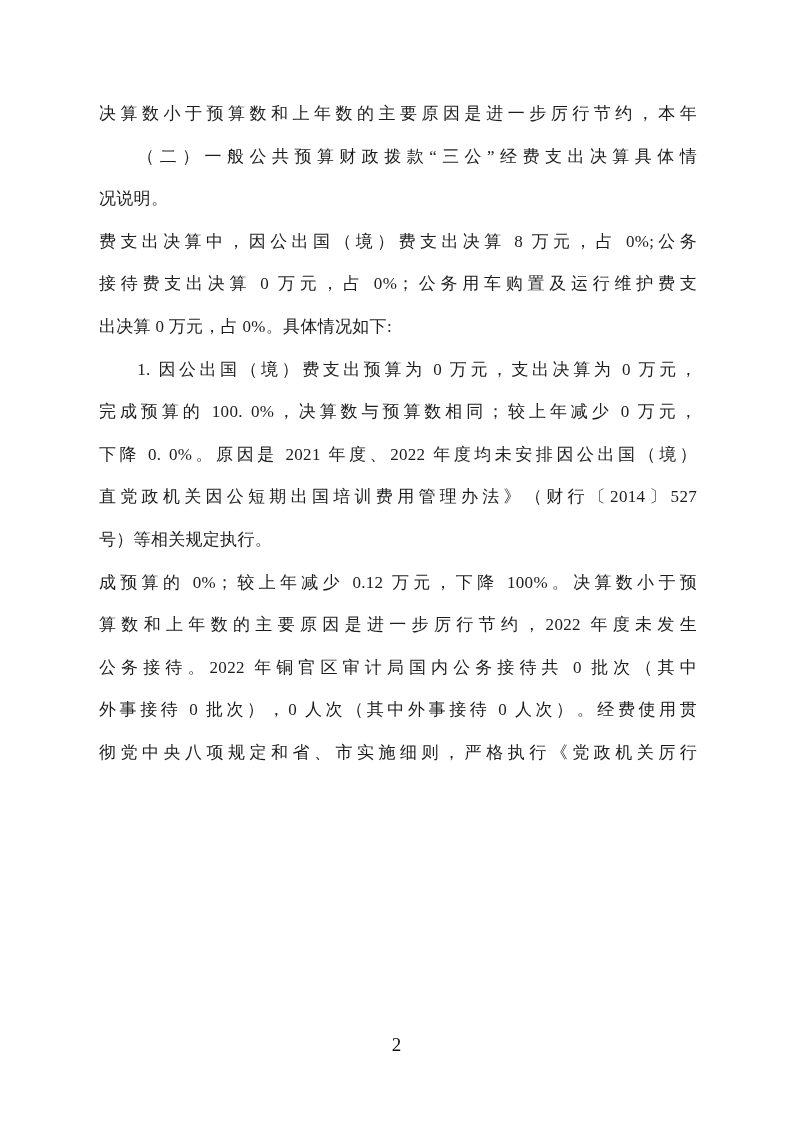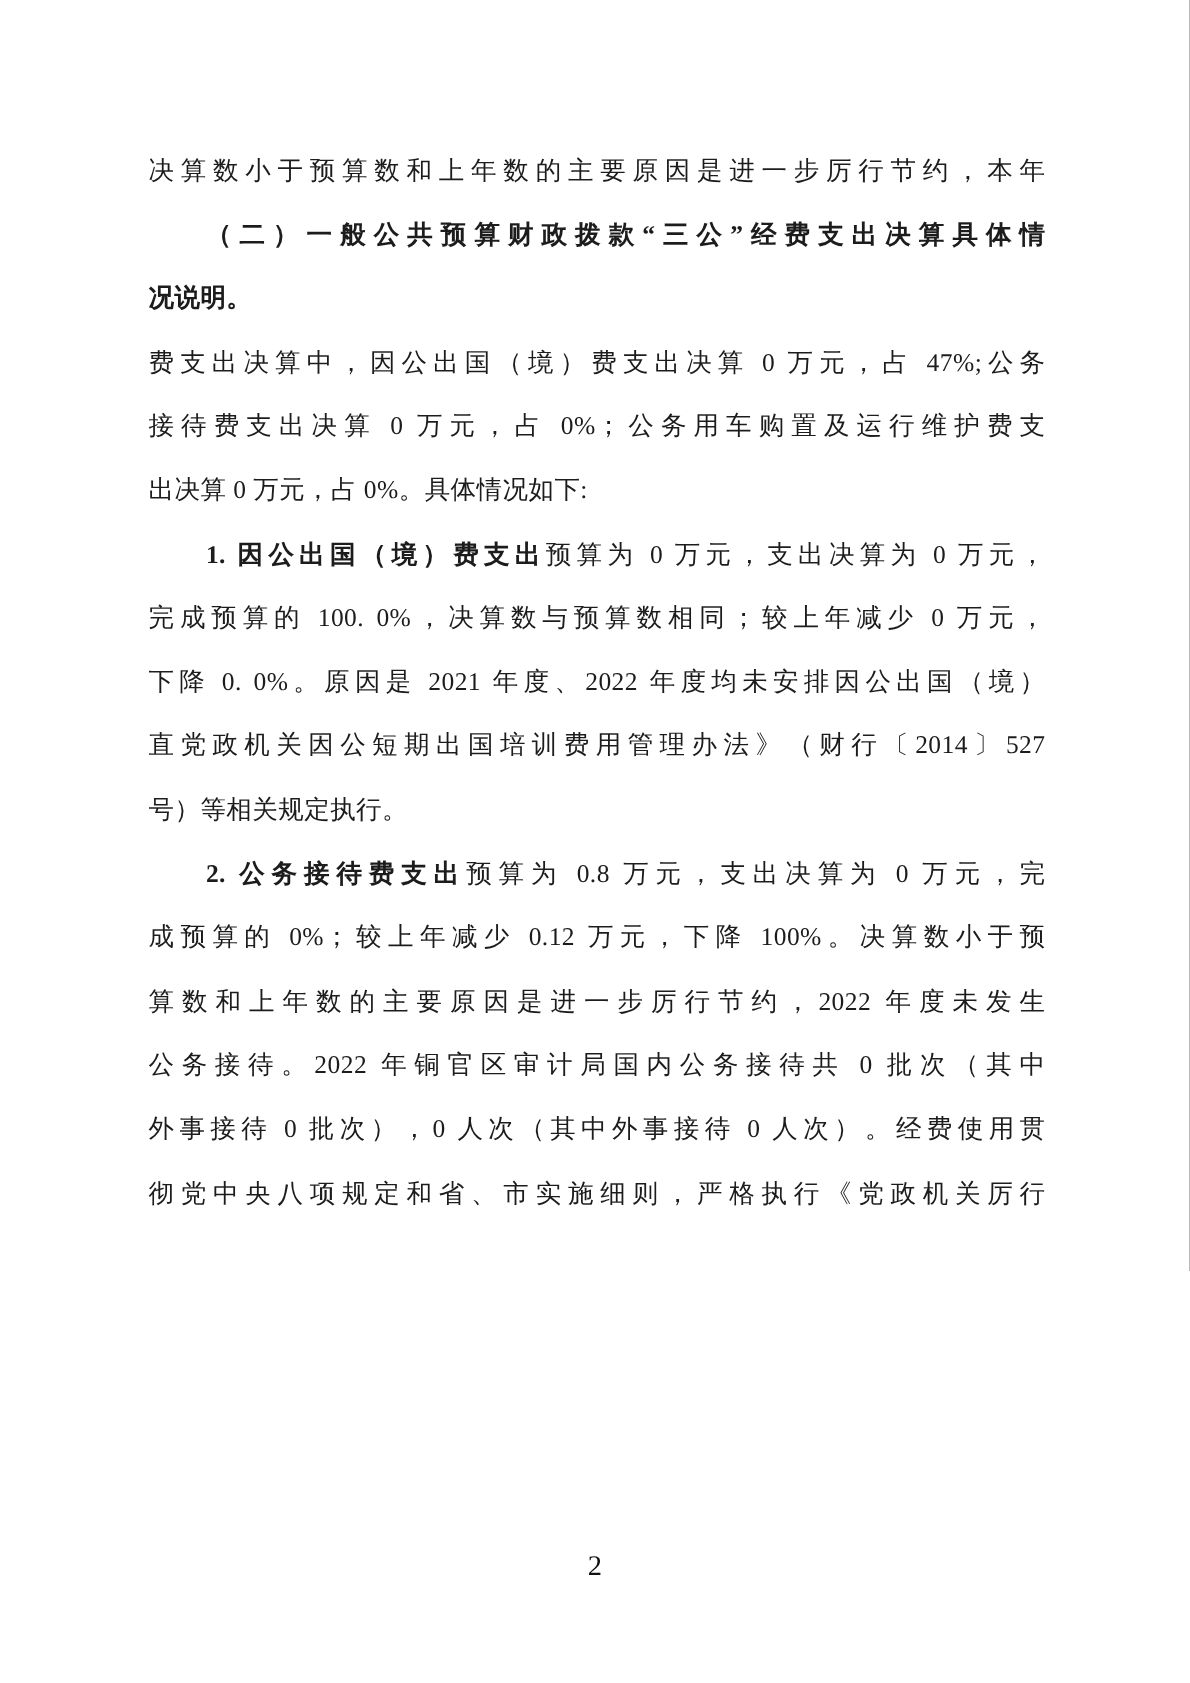--- a/index.html
+++ b/index.html
@@ -23,49 +23,48 @@
   .line {
     height: 42.6px;
     line-height: 42.6px;
     font-size: 17px;
     white-space: pre-wrap;
     letter-spacing: 0.3px;
   }
   .line.j { text-align: justify; text-align-last: justify; }
   .line.l { text-align: left; text-align-last: left; }
   .line.ind { text-indent: 2.25em; }
-  .seg.b { font-weight: bold; }
+  .seg.b { font-weight: normal; }
   .page-number {
     position: absolute;
     left: 0;
     top: 1034px;
     width: 100%;
     text-align: center;
     font-size: 19px;
     color: #111;
     font-family: "Liberation Serif", "DejaVu Serif", serif;
   }
 </style>
 </head>
 <body>
 
 <div class="page">
   <div class="doc-body" id="doc-body">
       <div class="line j"><span class="seg">决算数小于预算数和上年数的主要原因是进一步厉行节约，本年</span></div>
       <div class="line j ind"><span class="seg b">（二）一般公共预算财政拨款“三公”经费支出决算具体情</span></div>
       <div class="line l"><span class="seg b">况说明。</span></div>
-      <div class="line j"><span class="seg">费支出决算中，因公出国（境）费支出决算 0 万元，占 47%;公务</span></div>
+      <div class="line j"><span class="seg">费支出决算中，因公出国（境）费支出决算 8 万元，占 0%;公务</span></div>
       <div class="line j"><span class="seg">接待费支出决算 0 万元，占 0%；公务用车购置及运行维护费支</span></div>
       <div class="line l"><span class="seg">出决算 0 万元，占 0%。具体情况如下:</span></div>
       <div class="line j ind"><span class="seg b">1. 因公出国（境）费支出</span><span class="seg">预算为 0 万元，支出决算为 0 万元，</span></div>
       <div class="line j"><span class="seg">完成预算的 100. 0%，决算数与预算数相同；较上年减少 0 万元，</span></div>
       <div class="line j"><span class="seg">下降 0. 0%。原因是 2021 年度、2022 年度均未安排因公出国（境）</span></div>
       <div class="line j"><span class="seg">直党政机关因公短期出国培训费用管理办法》（财行〔2014〕527</span></div>
       <div class="line l"><span class="seg">号）等相关规定执行。</span></div>
-      <div class="line j ind"><span class="seg b">2. 公务接待费支出</span><span class="seg">预算为 0.8 万元，支出决算为 0 万元，完</span></div>
       <div class="line j"><span class="seg">成预算的 0%；较上年减少 0.12 万元，下降 100%。决算数小于预</span></div>
       <div class="line j"><span class="seg">算数和上年数的主要原因是进一步厉行节约，2022 年度未发生</span></div>
       <div class="line j"><span class="seg">公务接待。2022 年铜官区审计局国内公务接待共 0 批次（其中</span></div>
       <div class="line j"><span class="seg">外事接待 0 批次），0 人次（其中外事接待 0 人次）。经费使用贯</span></div>
       <div class="line j"><span class="seg">彻党中央八项规定和省、市实施细则，严格执行《党政机关厉行</span></div>
     </div>
   <div class="page-number">2</div>
 </div>
 
 </body></html>

